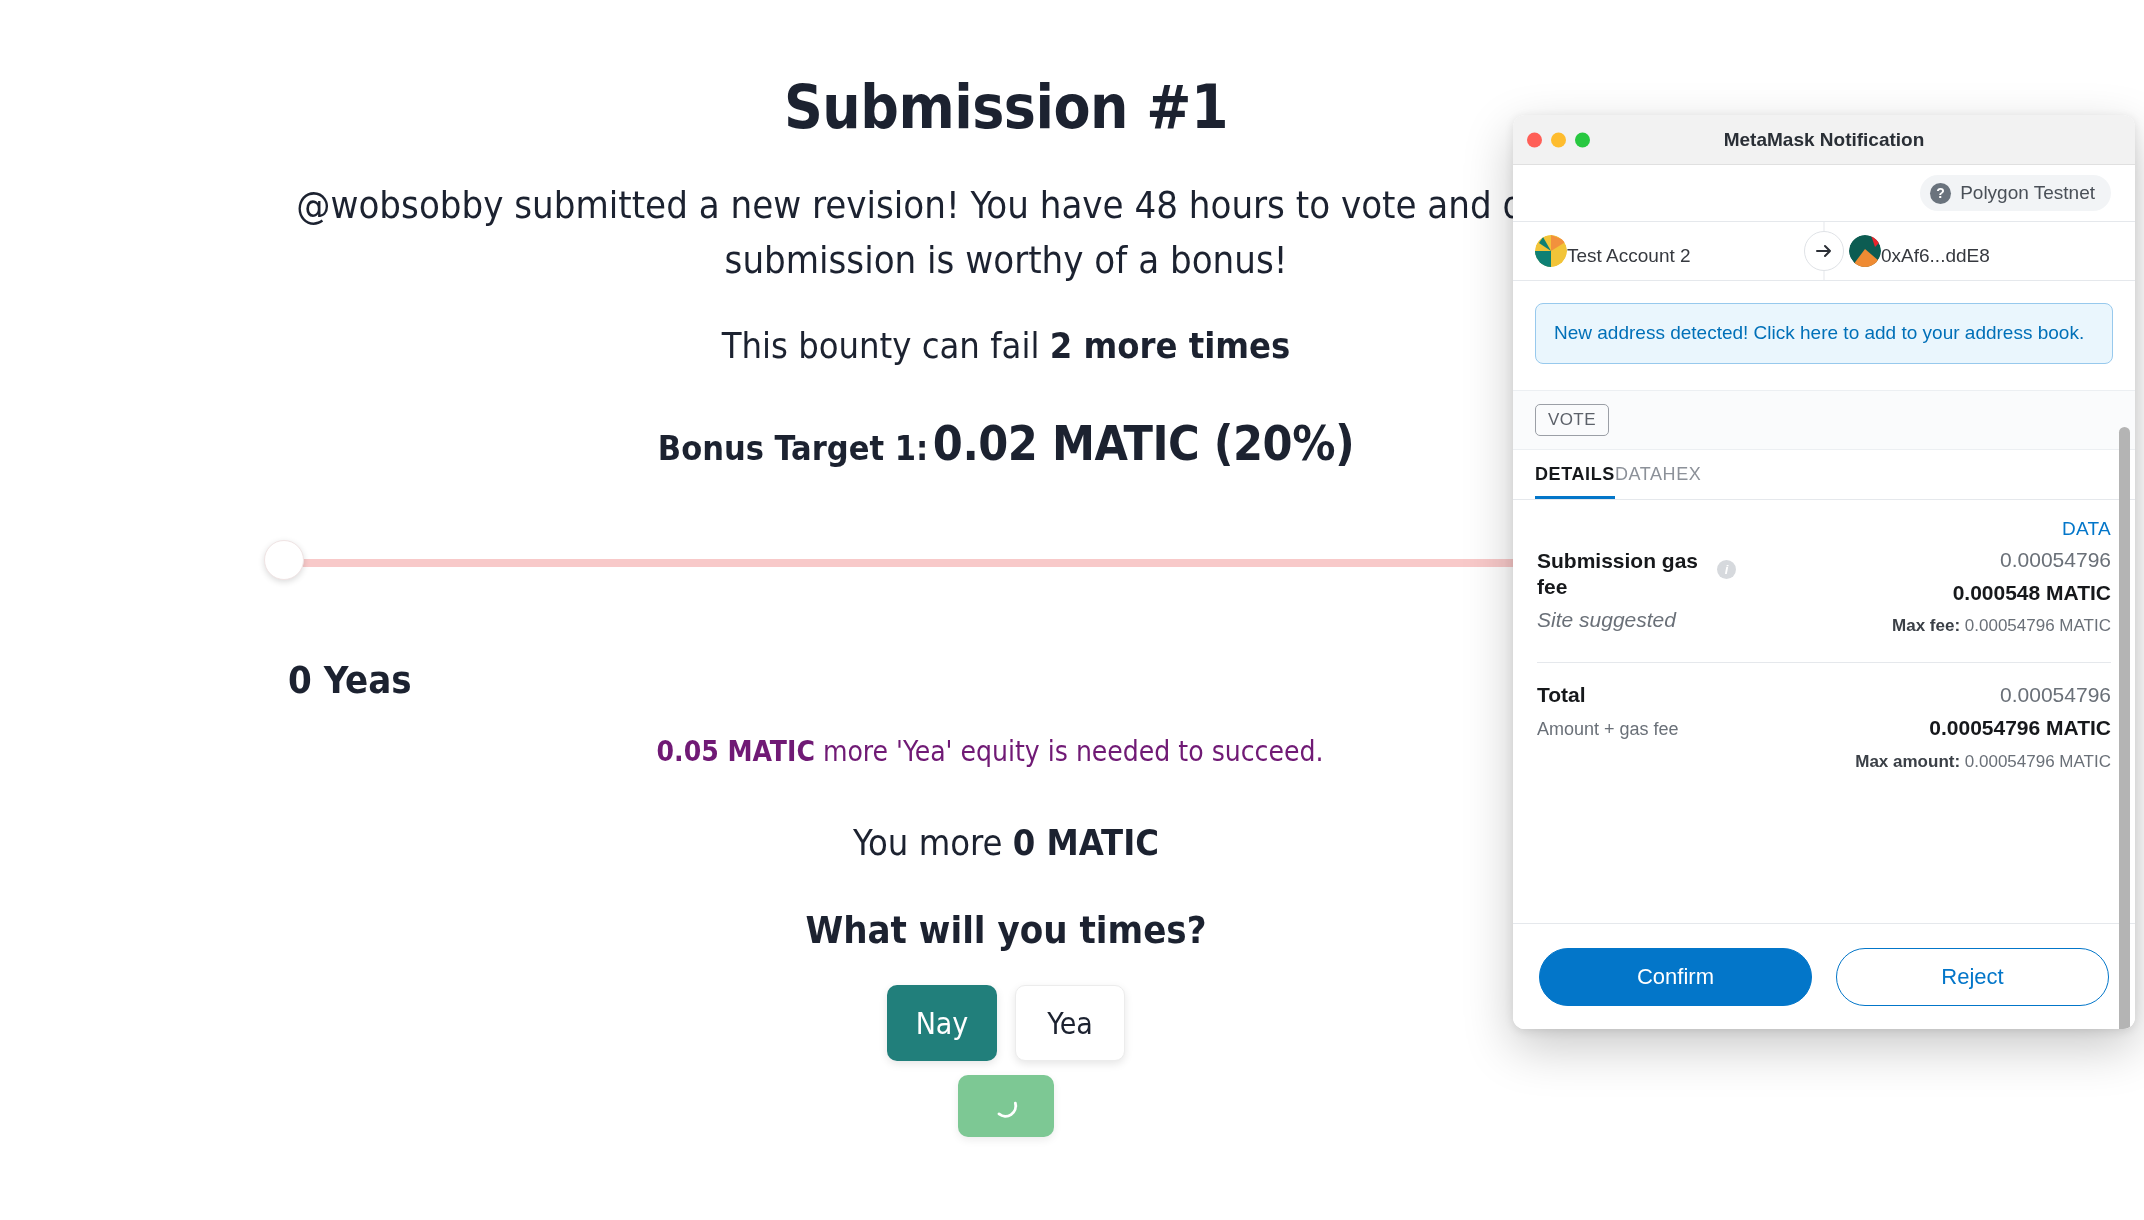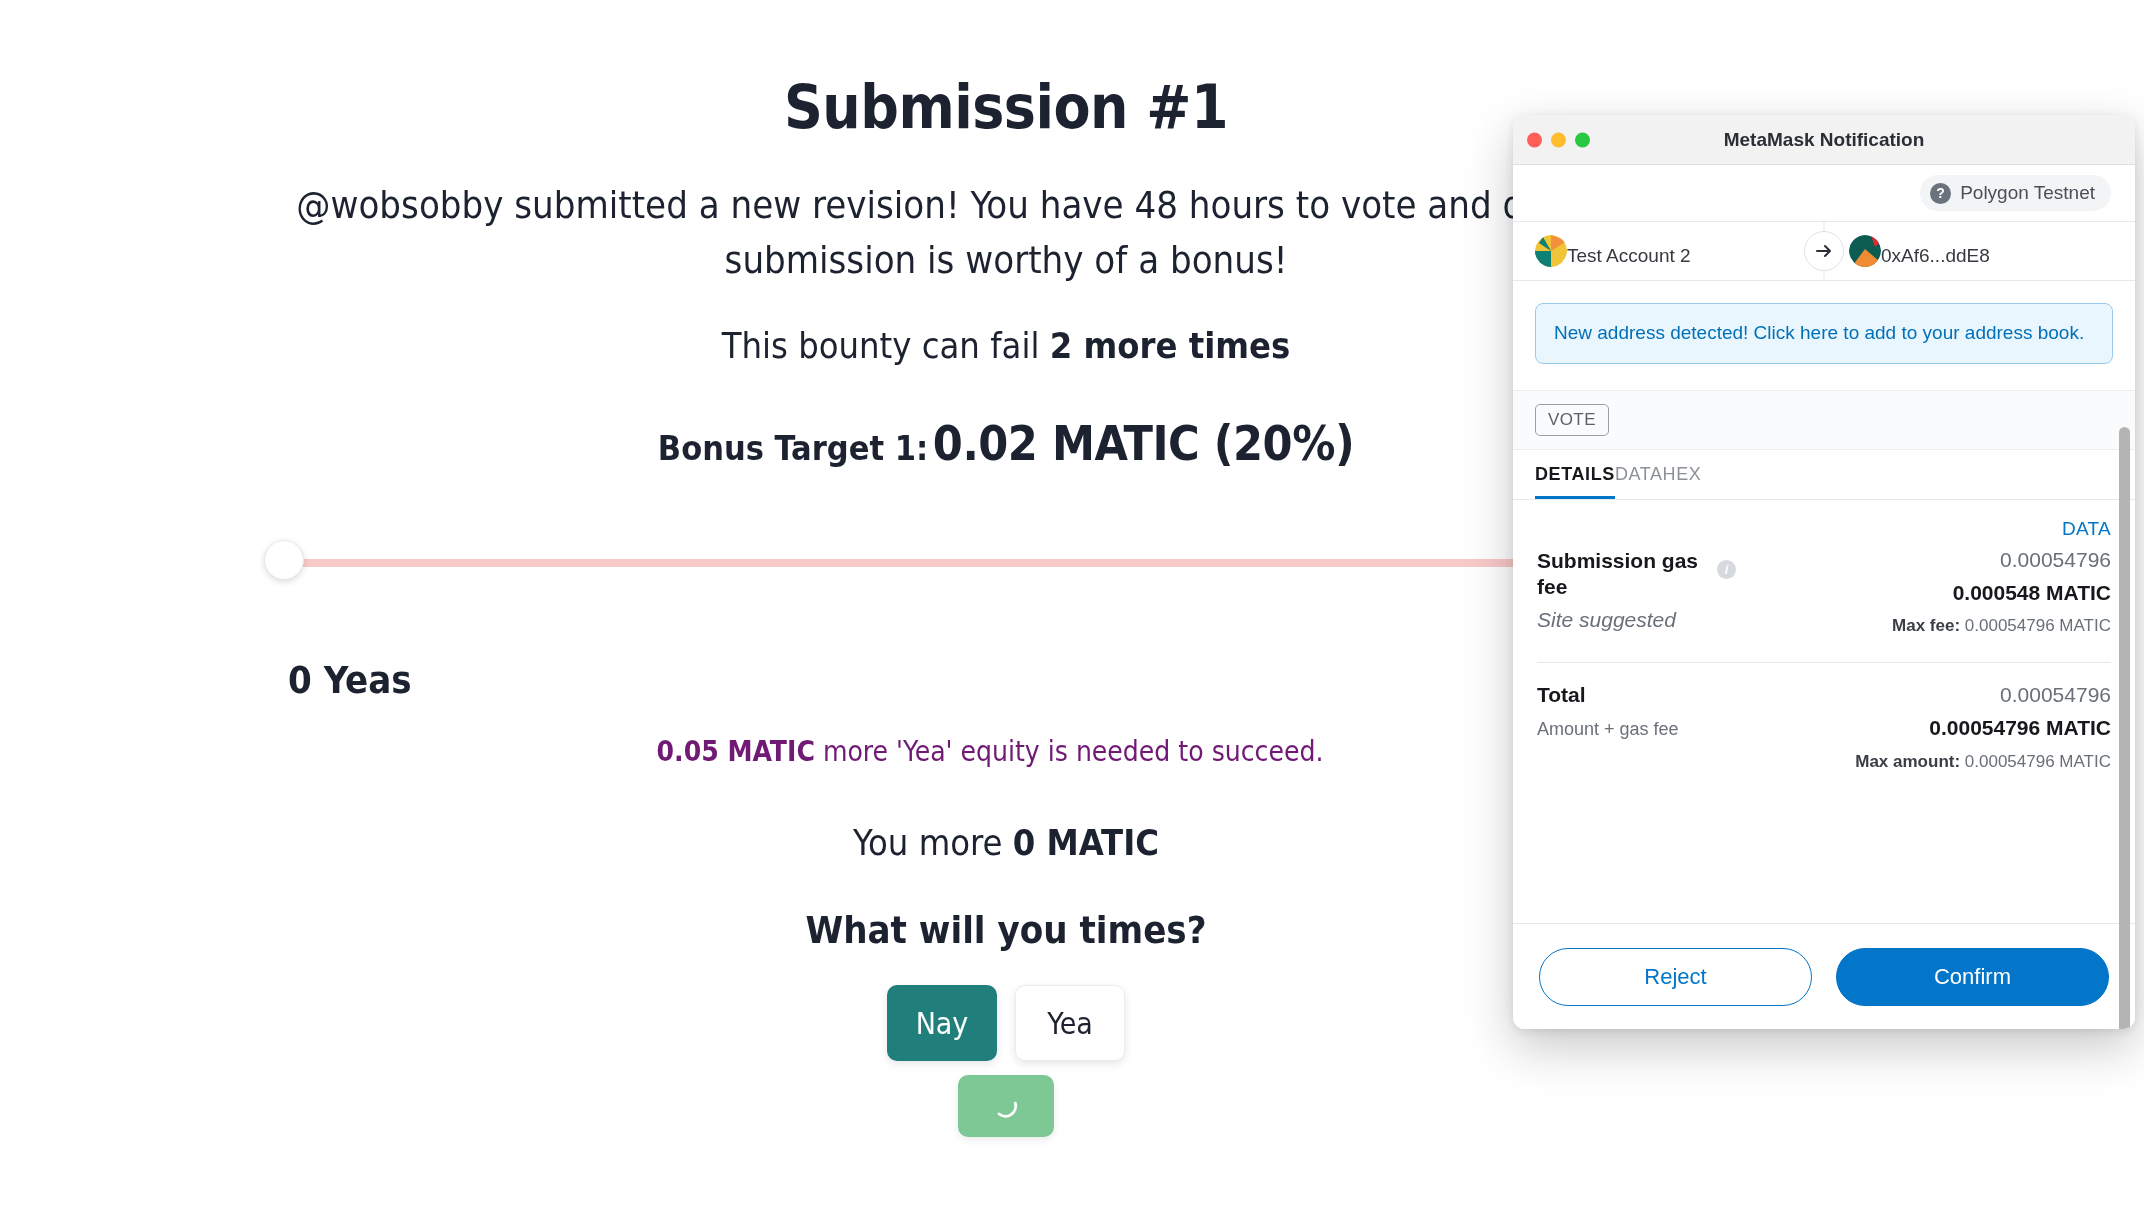--- a/index.html
+++ b/index.html
@@ -427,20 +427,20 @@
                 <b>Max amount:</b>
                 <span>0.00054796 MATIC</span>
               </div>
             </div>
           </div>
         </div>
 
       </div>
 
       <div class="mm-footer">
+        <button class="mm-btn confirm">Confirm</button>
         <button class="mm-btn reject">Reject</button>
-        <button class="mm-btn confirm">Confirm</button>
       </div>
 
       <div class="mm-scrollbar"></div>
     </div>
   </div>
 </div>
 
 </body></html>

